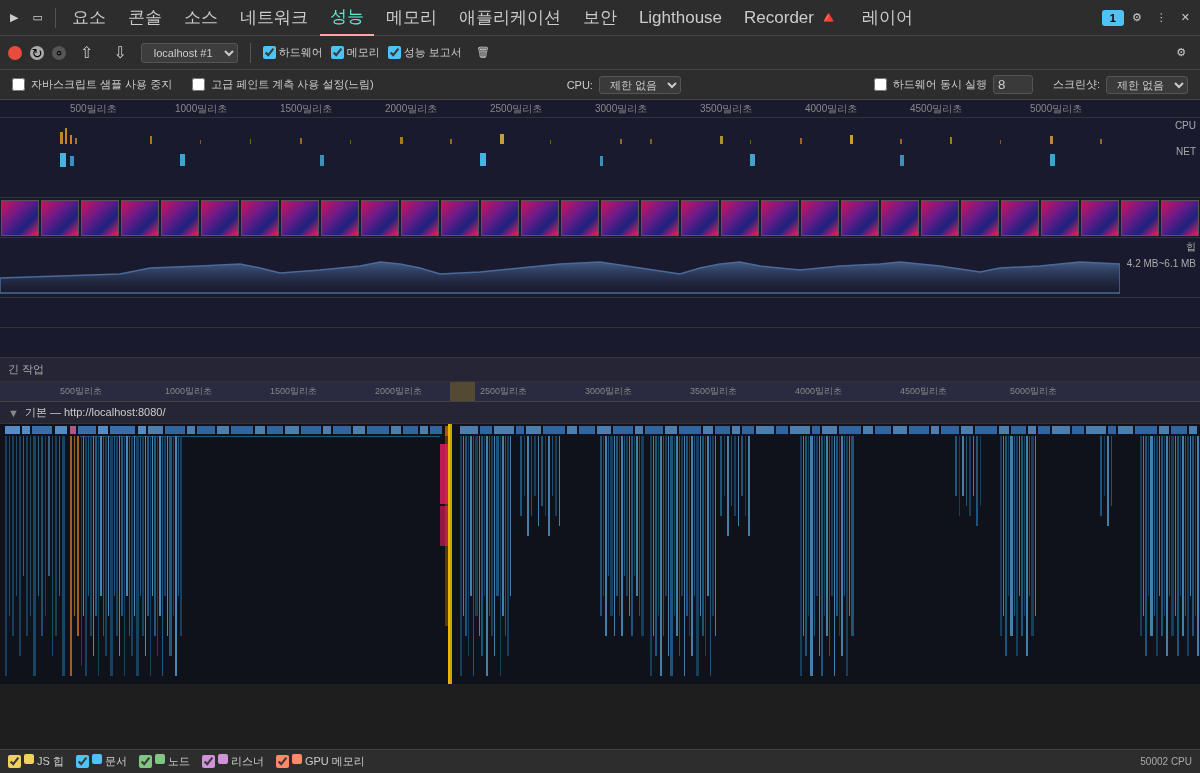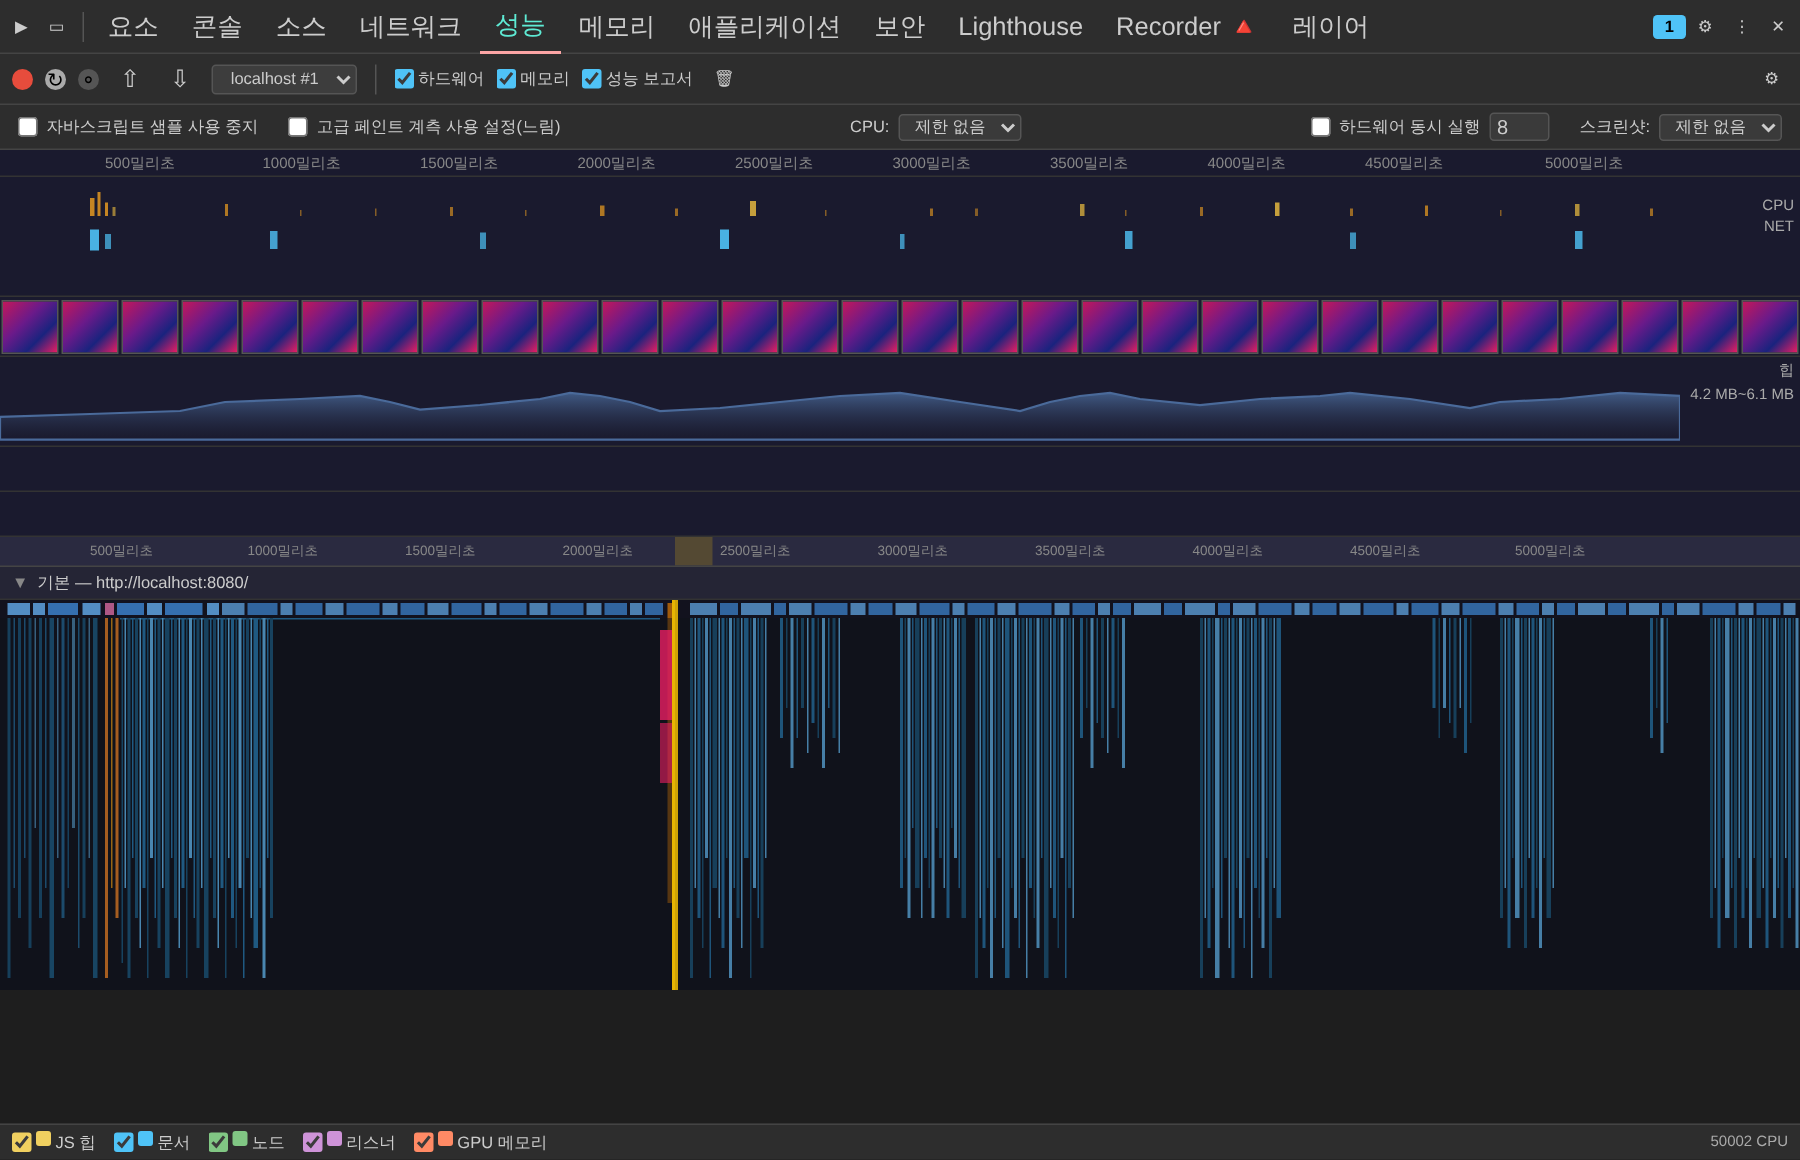--- a/index.html
+++ b/index.html
@@ -132,21 +132,21 @@
       border-bottom: 1px solid #333;
       position: relative;
       overflow: hidden;
     }
     .overview-label {
       position: absolute;
       right: 4px;
       font-size: 10px;
       color: #aaa;
     }
-    .cpu-label { top: 14px; }
+    .cpu-label { top: 2px; }
 
     
     .filmstrip {
       height: 40px;
       background: #1a1a2e;
       border-bottom: 1px solid #333;
       display: flex;
       align-items: center;
       overflow: hidden;
     }
@@ -502,20 +502,23 @@
         </defs>
 
         <path d="M0,50 L0,40 L60,38 L120,36 L150,30 L200,28 L240,26 L260,30 L280,35 L320,32 L360,28 L380,24 L400,26 L420,30 L440,36 L480,34 L520,30 L560,26 L600,24 L640,30 L680,36 L700,30 L720,26 L740,24 L760,28 L800,32 L840,28 L880,26 L900,24 L940,28 L980,34 L1000,30 L1040,28 L1080,24 L1120,26 L1120,55 L0,55 Z" fill="url(#heapGrad)" stroke="#4a6a9a" stroke-width="1.5"></path>
       </svg>
     </div>
   </div>
 
   <div class="empty-panel"></div>
   <div class="empty-panel"></div>
 
+  <div class="longtask-header">
+    <span>긴 작업</span>
+  </div>
 
   <div class="main-ruler" style="background:#2a2a40;height:20px;position:relative;overflow:hidden;border-bottom:1px solid #444;">
     <div style="position:absolute;left:0;top:0;width:100%;height:100%;display:flex;align-items:center;">
       <div class="ruler-segment" style="left:60px">500밀리초</div>
       <div class="ruler-segment" style="left:165px;position:absolute;">1000밀리초</div>
       <div class="ruler-segment" style="left:270px;position:absolute;">1500밀리초</div>
       <div class="ruler-segment" style="left:375px;position:absolute;">2000밀리초</div>
       <div class="ruler-segment" style="left:480px;position:absolute;">2500밀리초</div>
       <div class="ruler-segment" style="left:585px;position:absolute;">3000밀리초</div>
       <div class="ruler-segment" style="left:690px;position:absolute;">3500밀리초</div>

